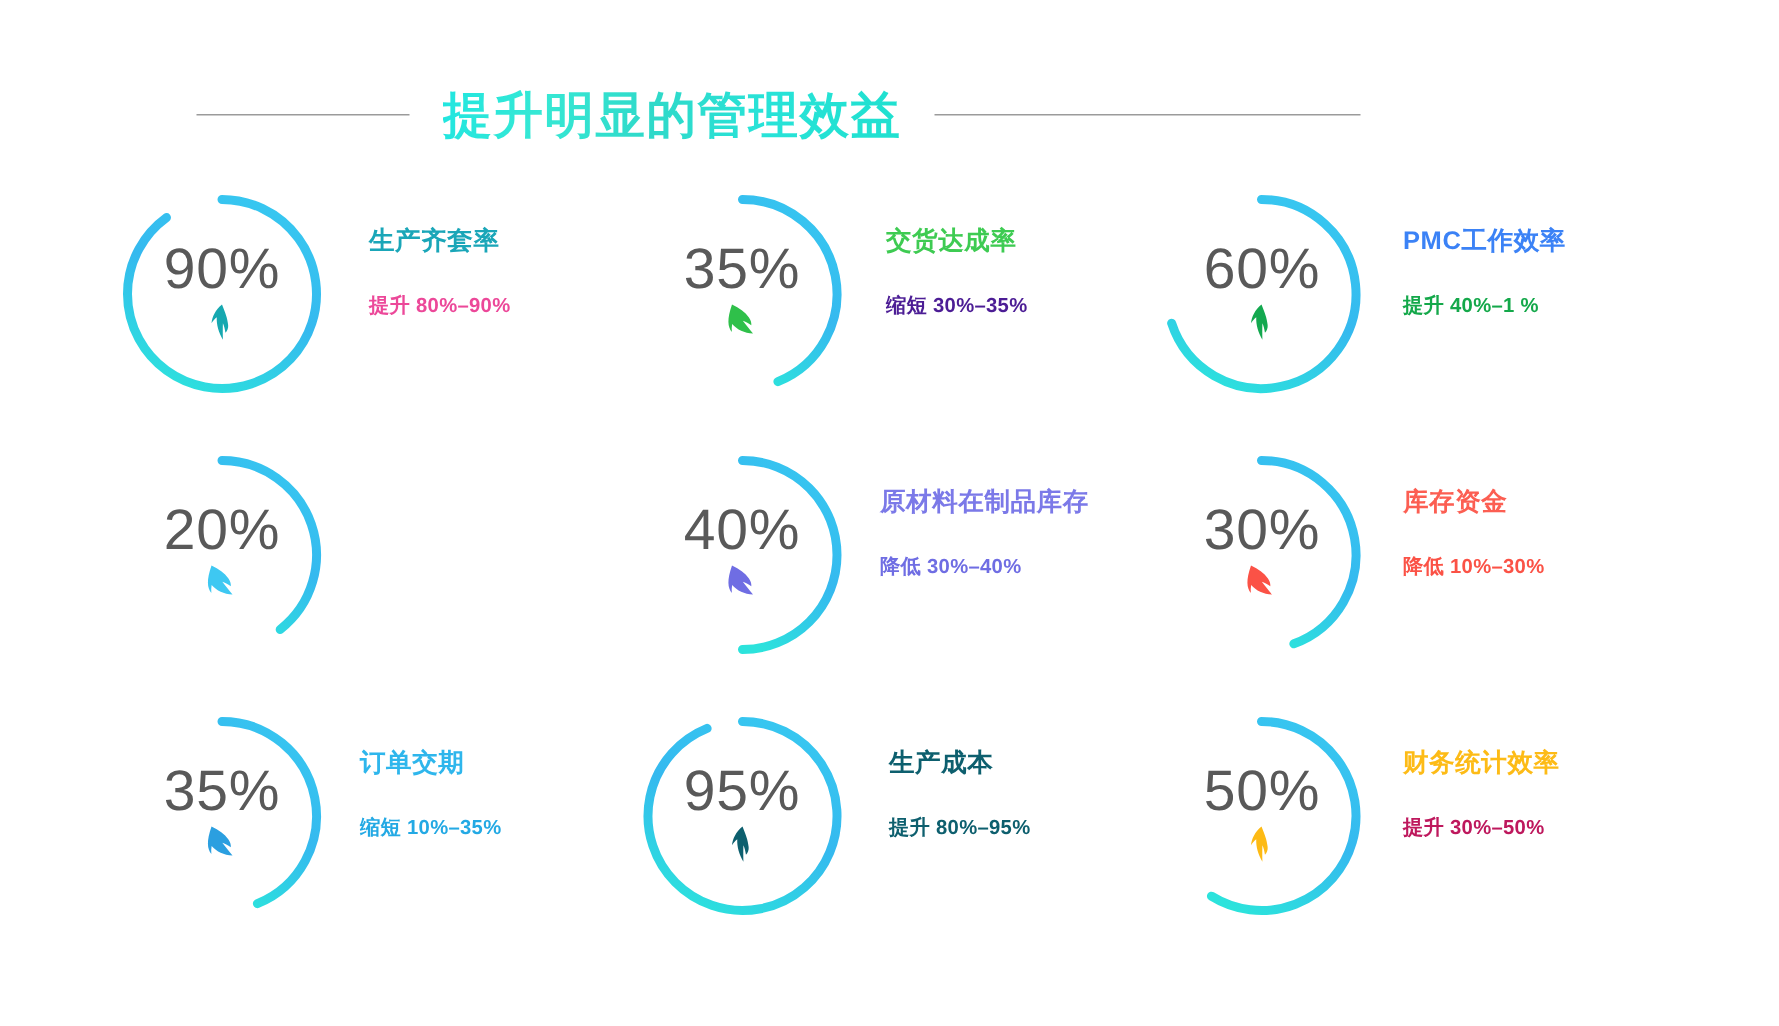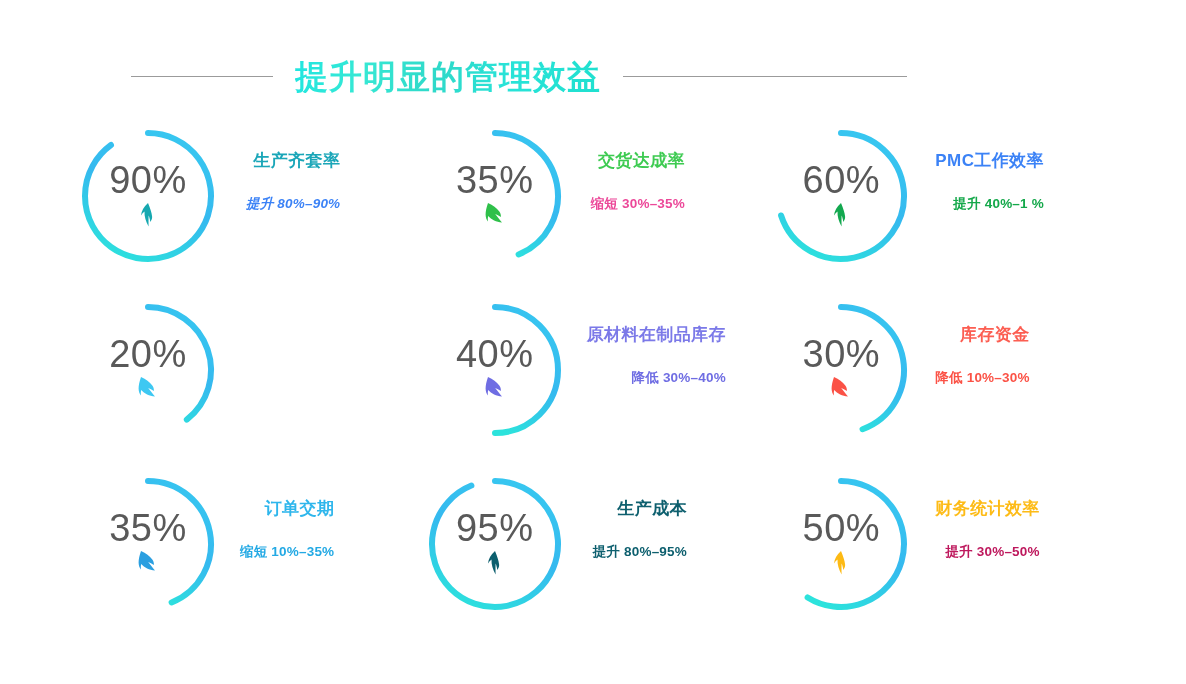--- a/index.html
+++ b/index.html
@@ -106,21 +106,21 @@
     width: 22px;
     height: 26px;
     display: block;
   }
 
   .labels {
     margin-left: 16px;
     padding-top: 26px;
     display: flex;
     flex-direction: column;
-    align-items: flex-end;
+    align-items: flex-start;
   }
   .metric-name {
     font-size: 17px;
     font-weight: bold;
     line-height: 1.1;
     white-space: nowrap;
     letter-spacing: 0.4px;
   }
   .metric-sub {
     margin-top: 24px;
@@ -167,21 +167,21 @@
           </svg>
           <div class="ring-center">
             <div class="pct" style="color:#595959">90%</div>
             <svg class="arrow" viewBox="0 0 22 26">
               <path d="M11 1 C13.2 6.4 14.6 10.1 15.1 14.6 C15.3 16.6 14.6 18.4 13.3 19.9 C12.9 17.4 12.4 15.2 11.6 13.5 C11.5 16.9 11.5 20.2 11.6 24.5 C10.2 22.0 9.1 19.6 8.4 17.1 C7.7 14.6 7.4 12.1 7.5 9.5 C6.1 10.6 5.0 11.9 4.0 13.5 C4.5 9.0 6.6 4.7 11 1 Z" fill="#16a8b0"></path>
             </svg>
           </div>
         </div>
         <div class="labels">
           <div class="metric-name" style="color: rgb(26, 166, 184);">生产齐套率</div>
-          <div class="metric-sub" style="color: #3b82f6; font-style: italic;">提升 80%–90%</div>
+          <div class="metric-sub" style="color: #ec4899;">提升 80%–90%</div>
         </div>
       </div>
       <div class="cell cell-1">
         <div class="ring-wrap">
           <svg class="ring-svg" viewBox="0 0 140 140">
             <defs>
               <linearGradient id="ringgrad1" x1="0.62" y1="0" x2="0.18" y2="1">
                 <stop offset="0%" stop-color="#37c6f0"></stop>
                 <stop offset="45%" stop-color="#35b9ef"></stop>
                 <stop offset="100%" stop-color="#2ce3dc"></stop>
@@ -191,21 +191,21 @@
           </svg>
           <div class="ring-center">
             <div class="pct" style="color:#595959">35%</div>
             <svg class="arrow" viewBox="0 0 22 26">
               <path d="M4 1 C9.0 3.3 12.6 5.9 15.3 9.6 C16.5 11.3 17.0 13.0 16.9 14.9 C14.8 13.6 12.9 12.5 11.2 11.9 C13.3 14.6 15.3 17.2 18.0 20.4 C15.1 20.2 12.5 19.6 10.1 18.5 C7.8 17.4 5.8 15.9 4.1 14.0 C3.8 15.8 3.7 17.5 3.9 19.4 C1.1 15.8 0.6 10.9 4 1 Z" fill="#2fc04a"></path>
             </svg>
           </div>
         </div>
         <div class="labels">
           <div class="metric-name" style="color: rgb(62, 203, 82);">交货达成率</div>
-          <div class="metric-sub" style="color: #ec4899;">缩短 30%–35%</div>
+          <div class="metric-sub" style="color: #4c1d95;">缩短 30%–35%</div>
         </div>
       </div>
       <div class="cell cell-2">
         <div class="ring-wrap">
           <svg class="ring-svg" viewBox="0 0 140 140">
             <defs>
               <linearGradient id="ringgrad2" x1="0.62" y1="0" x2="0.18" y2="1">
                 <stop offset="0%" stop-color="#37c6f0"></stop>
                 <stop offset="45%" stop-color="#35b9ef"></stop>
                 <stop offset="100%" stop-color="#2ce3dc"></stop>

